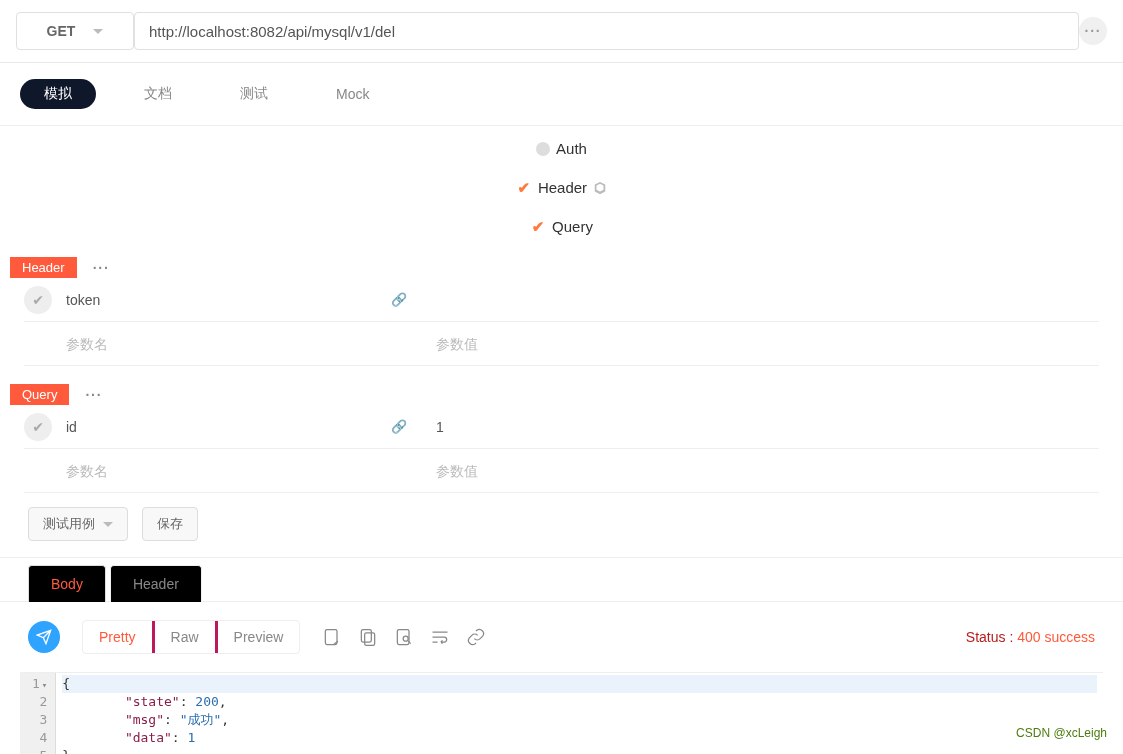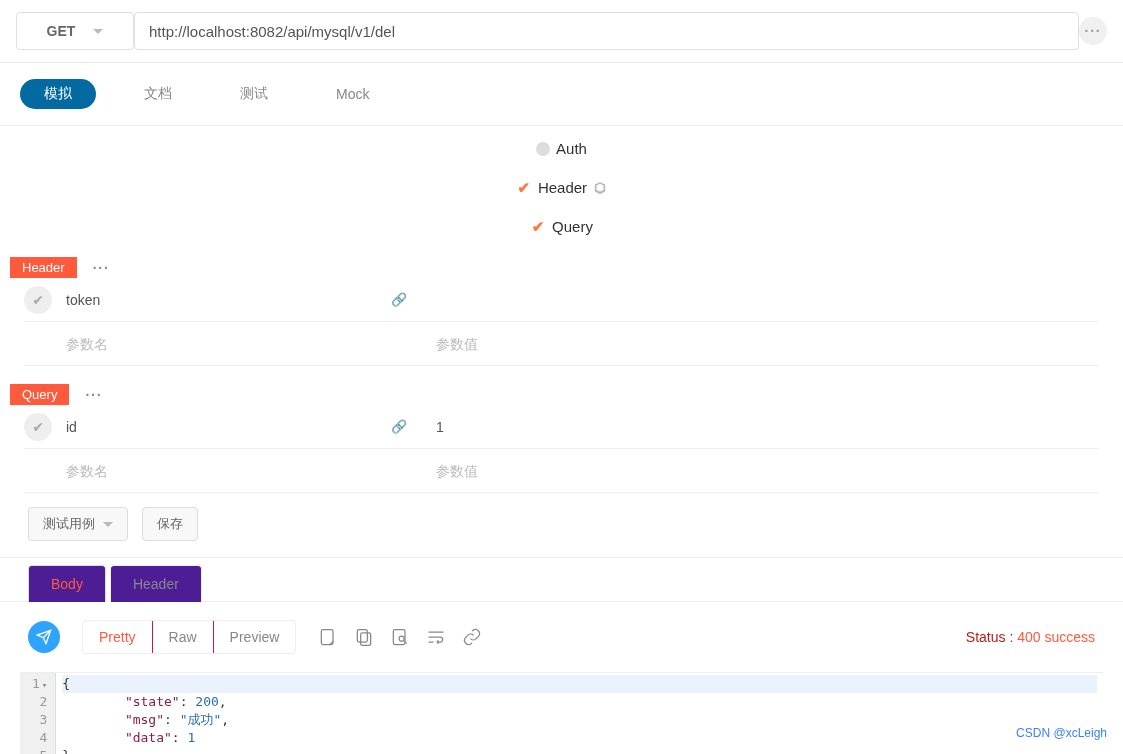--- a/index.html
+++ b/index.html
@@ -68,21 +68,21 @@
       border-bottom: 1px solid #eee;
     }
     .pill-tab {
       padding: 6px 24px;
       border-radius: 16px;
       font-size: 14px;
       color: #666;
       cursor: pointer;
     }
     .pill-tab.active {
-      background: #0369a1;
+      background: #0f172a;
       color: #fff;
     }
     .nav-item {
       padding: 6px 20px;
       color: #888;
       cursor: pointer;
       margin-left: 20px;
     }
     .sub-tabs {
       display: flex;
@@ -206,21 +206,21 @@
       margin-top: 6px;
     }
     .resp-tab {
       padding: 10px 22px;
       border: 1px solid #eee;
       border-bottom: none;
       border-radius: 4px 4px 0 0;
       color: #888;
       cursor: pointer;
       font-size: 14px;
-      background: #4c1d95;
+      background: #000000;
       position: relative;
       top: 1px;
     }
     .resp-tab.active {
       color: #ff5a3c;
       border-color: #ddd;
     }
     .response-toolbar {
       display: flex;
       align-items: center;
@@ -239,21 +239,21 @@
     .view-toggle {
       display: flex;
       border: 1px solid #eee;
       border-radius: 4px;
       overflow: hidden;
     }
     .view-opt {
       padding: 8px 16px;
       color: #888;
       cursor: pointer;
-      border-right: 1px solid #be185d;
+      border-right: 3px solid #be185d;
       font-size: 14px;
     }
     .view-opt:last-child { border-right: none; }
     .view-opt.active { color: #ff5a3c; }
     .tool-icons {
       display: flex;
       gap: 16px;
       color: #888;
     }
     .tool-icon { cursor: pointer; }
@@ -295,21 +295,21 @@
       white-space: pre;
     }
     .code-line.hl { background: #eaf2fb; }
     .j-key { color: #8a1d4a; }
     .j-num { color: #2a6db0; }
     .j-str { color: #2a6db0; }
     .watermark {
       position: fixed;
       bottom: 14px;
       right: 16px;
-      color: #3b82f6;
+      color: #4d7c0f;
       font-size: 12px;
     }
   </style>
 </head>
 <body>
 
 <div class="top-bar">
   <div class="method-select">
     <span>GET</span>
     <span class="chevron-down"></span>

